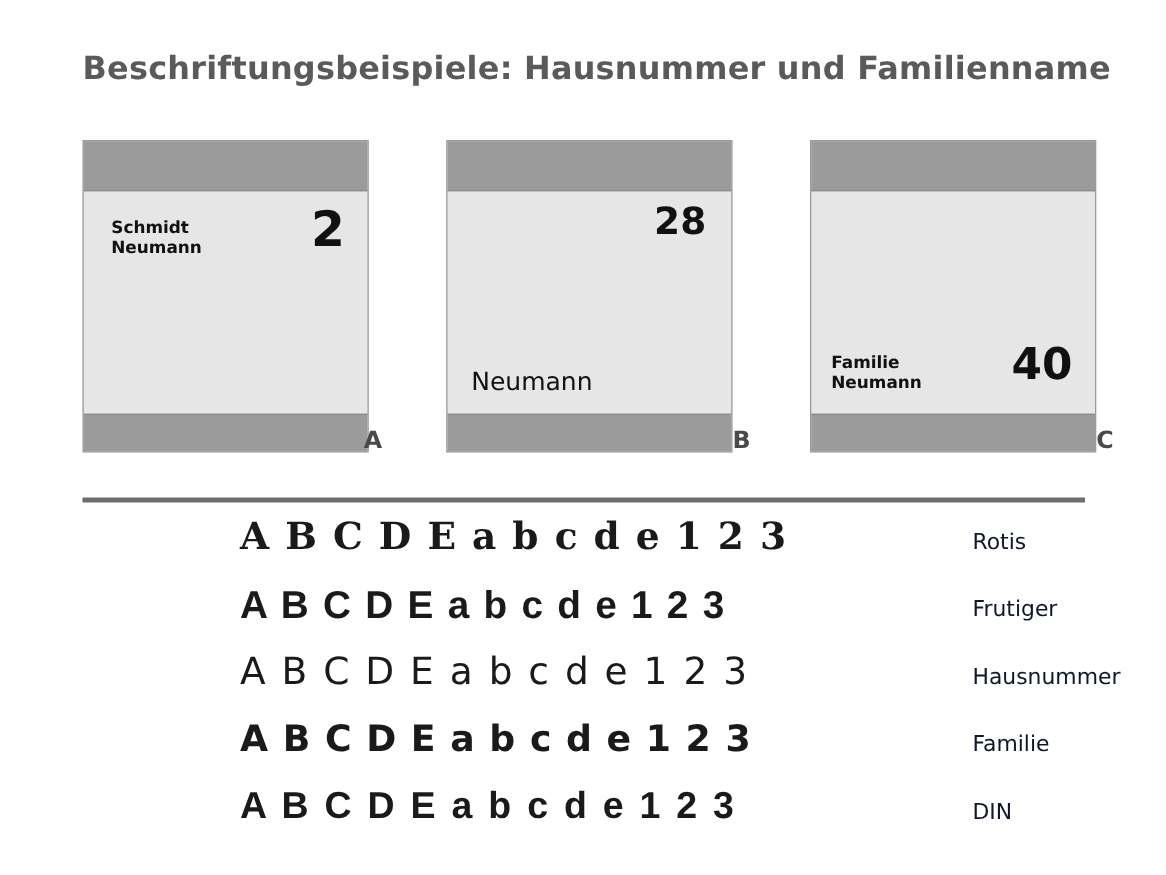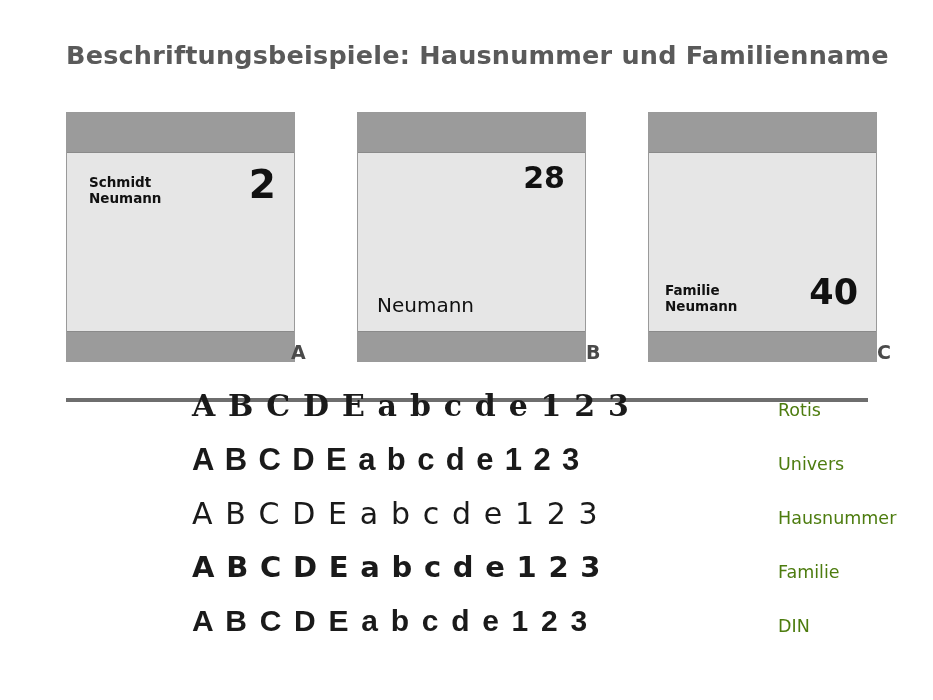--- a/index.html
+++ b/index.html
@@ -123,40 +123,40 @@
     top: 398px;
     width: 802px;
     height: 4px;
     background: #6e6e6e;
   }
 
   
   .samples {
     position: absolute;
     left: 0;
-    top: 388px;
+    top: 412px;
     width: 933px;
   }
   .sample-row {
     position: relative;
     height: 54px;
   }
   .sample-specimen {
     position: absolute;
     left: 192px;
     top: 0;
     color: #1a1a1a;
     white-space: nowrap;
   }
   .sample-label {
     position: absolute;
     left: 778px;
     top: 12px;
     font-size: 17.5px;
-    color: #4d7c0f;
+    color: #0f172a;
     font-family: "DejaVu Sans", sans-serif;
     white-space: nowrap;
   }
   
   .row-rotis .sample-specimen {
     font-family: "DejaVu Serif", serif;
     font-weight: bold;
     font-size: 30px;
     letter-spacing: 1.2px;
   }
@@ -226,21 +226,21 @@
 
   <div class="samples">
 
     <div class="sample-row row-rotis">
       <div class="sample-specimen">A B C D E   a b c d e   1 2 3</div>
       <div class="sample-label">Rotis</div>
     </div>
 
     <div class="sample-row row-univers">
       <div class="sample-specimen">A B C D E   a b c d e   1 2 3</div>
-      <div class="sample-label">Univers</div>
+      <div class="sample-label">Frutiger</div>
     </div>
 
     <div class="sample-row row-eurostile">
       <div class="sample-specimen">A B C D E   a b c d e   1 2 3</div>
       <div class="sample-label">Hausnummer</div>
     </div>
 
     <div class="sample-row row-frutiger">
       <div class="sample-specimen">A B C D E   a b c d e   1 2 3</div>
       <div class="sample-label">Familie</div>

